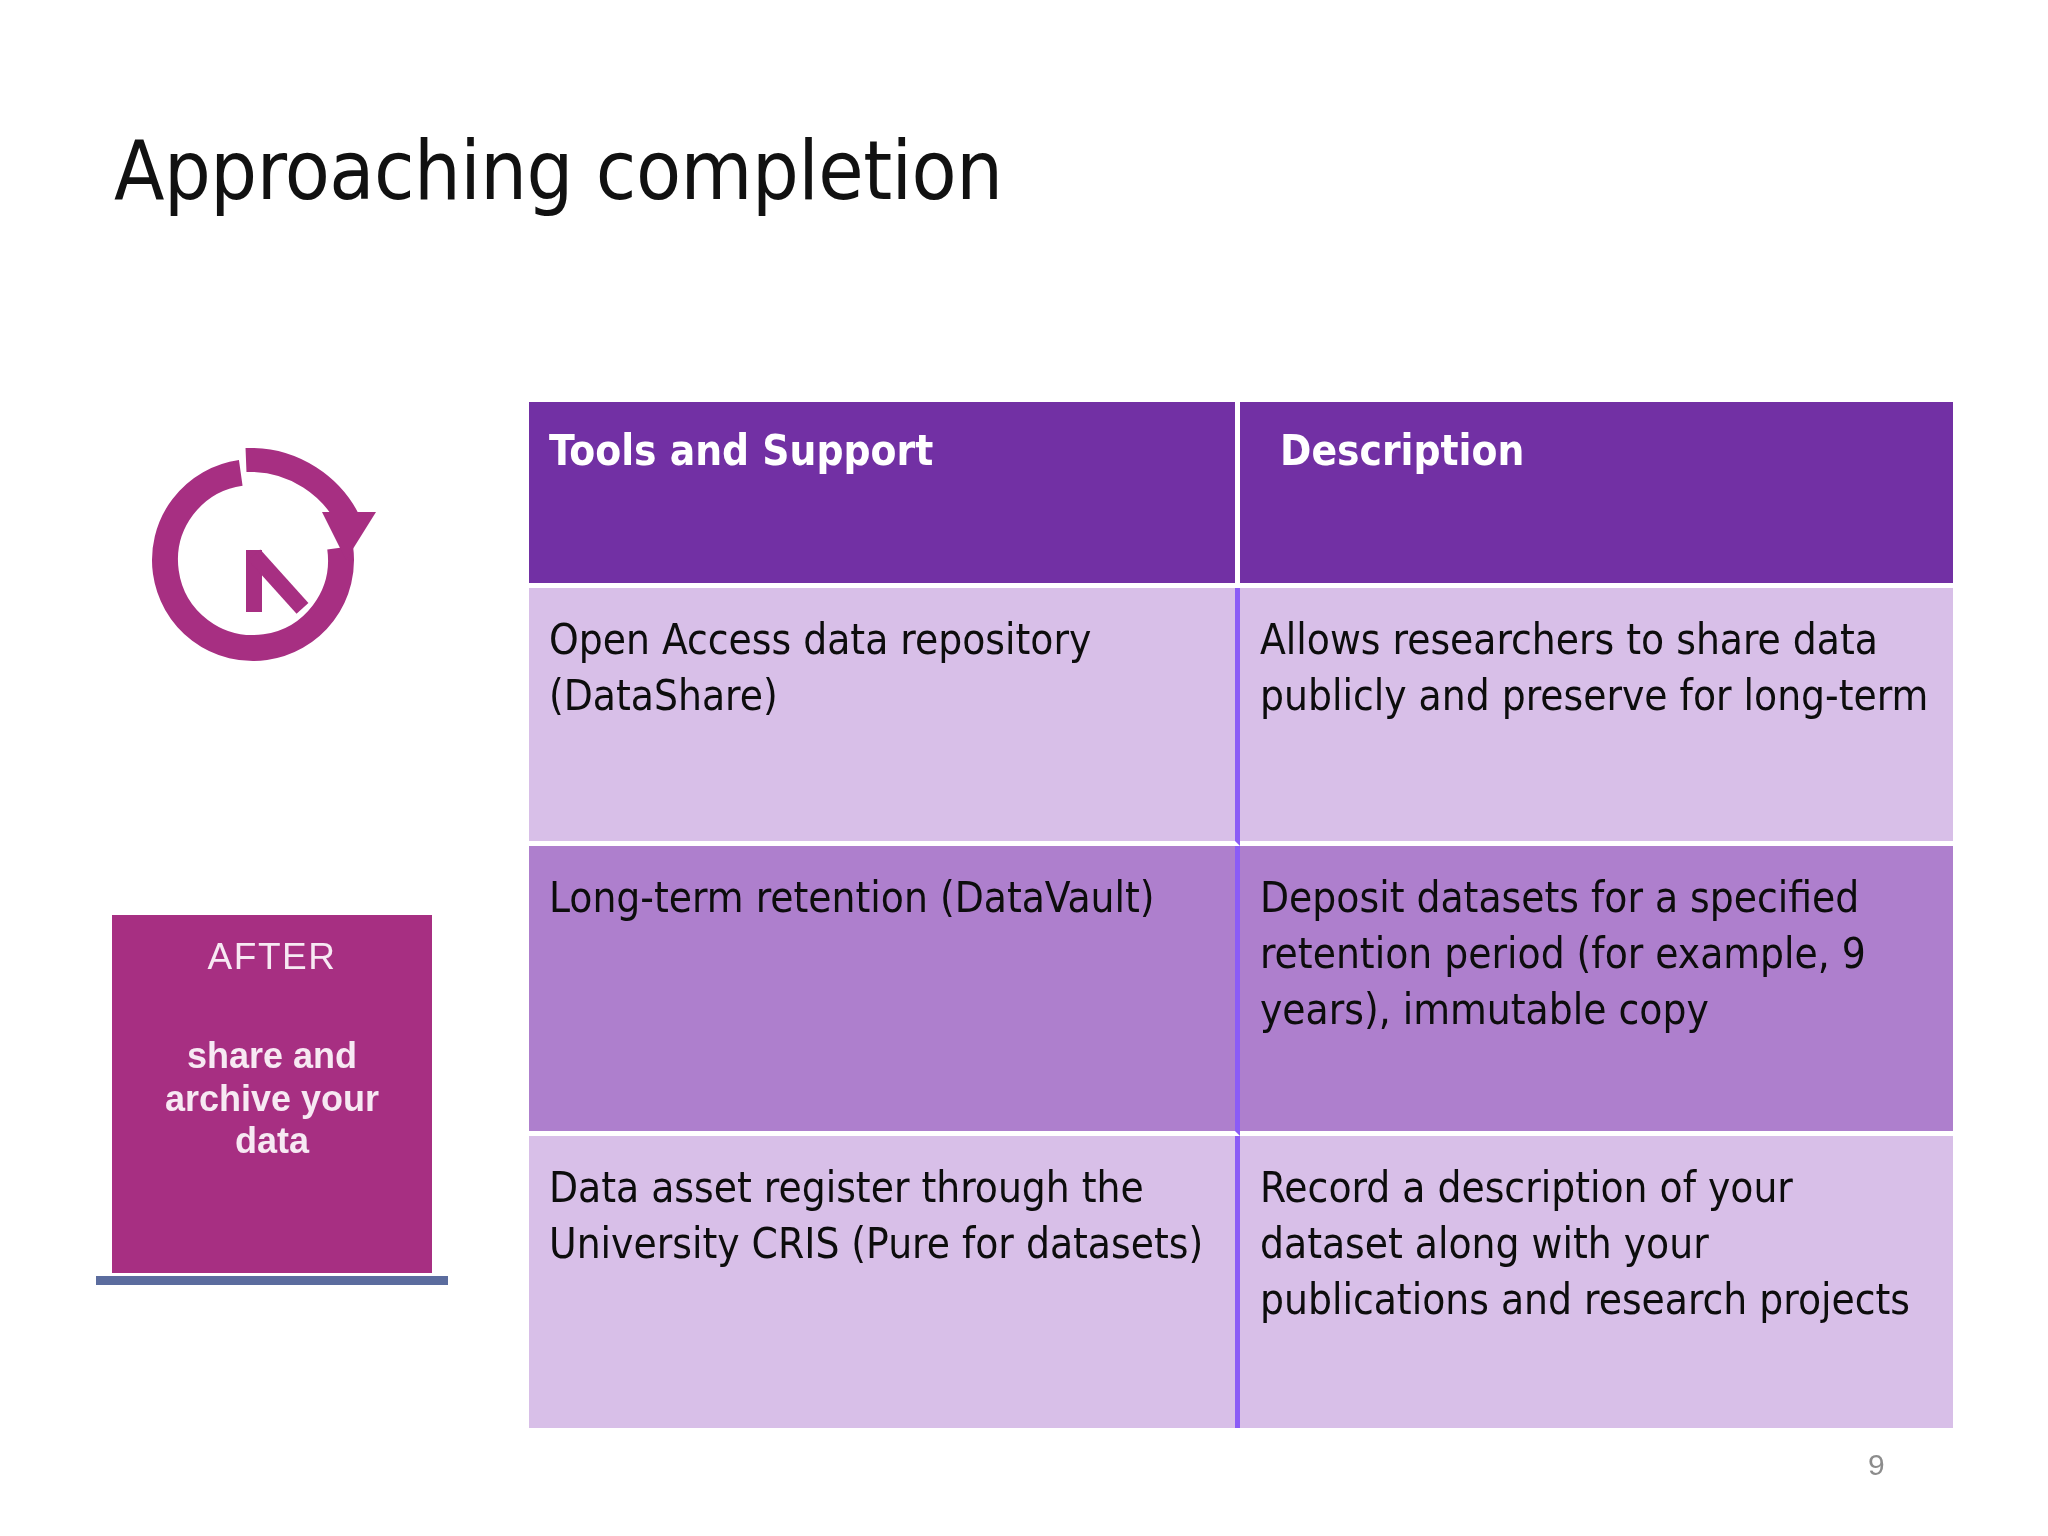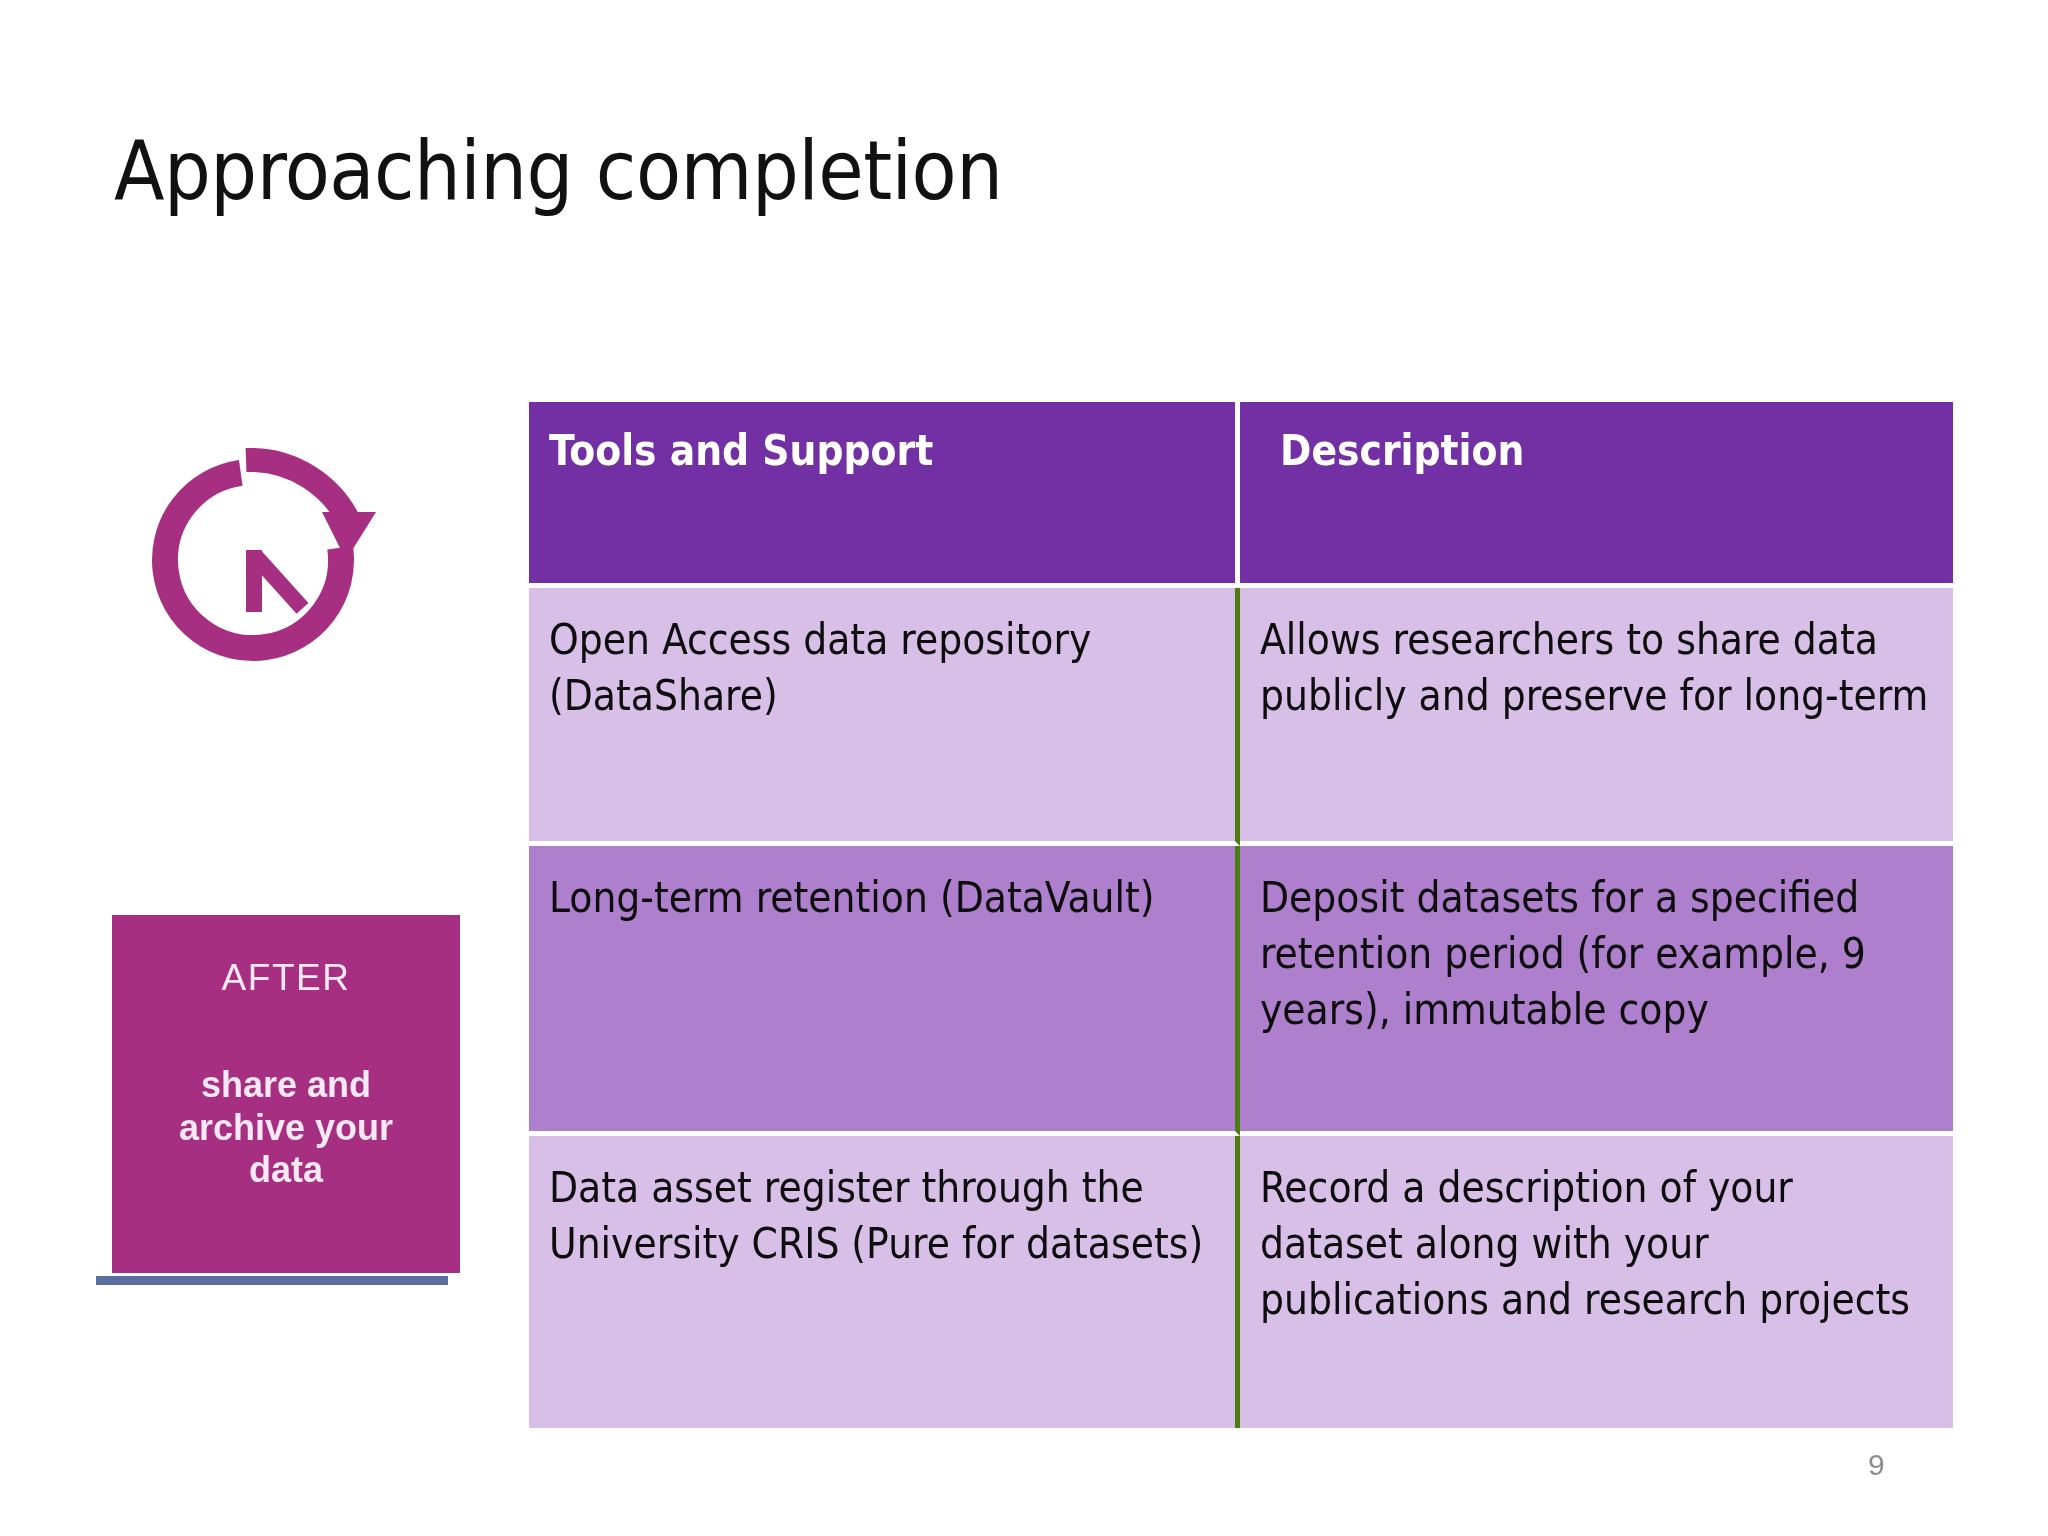--- a/index.html
+++ b/index.html
@@ -46,28 +46,27 @@
     top: 0px;
     width: 290px;
     height: 280px;
   }
   #clock-icon svg { display: block; width: 290px; height: 280px; }
 
   #after-card {
     position: absolute;
     left: 16px;
     top: 495px;
-    width: 348px;
+    width: 320px;
     height: 358px;
     background: #A72F82;
     display: flex;
     flex-direction: column;
     align-items: center;
-    padding-top: 41px;
-    gap: 8px;
+    padding-top: 20px;
   }
   #after-heading {
     font-family: "Liberation Sans", sans-serif;
     font-size: 37px;
     font-weight: 400;
     color: #F7E9F3;
     letter-spacing: 1.5px;
     line-height: 1.2;
   }
   #after-subtext {
@@ -120,21 +119,21 @@
 
   #tools-table td {
     vertical-align: top;
     text-align: left;
     font-family: "DejaVu Sans Condensed", "Liberation Sans", sans-serif;
     font-size: 42px;
     font-weight: 400;
     color: #0d0d0d;
     line-height: 1.33;
     padding: 24px 22px 28px 20px;
-    border-right: 5px solid #4d7c0f;
+    border-right: 5px solid #8b5cf6;
     border-bottom: 5px solid #ffffff;
   }
   #tools-table td:last-child { border-right: none; }
   #tools-table tr:last-child td { border-bottom: none; margin-left: 29px; }
 
   .row-light td { background: #D8BFE8; }
   .row-dark  td { background: #AE7FCD; }
 
   .row-r1 td { height: 258px; }
   .row-r2 td { height: 290px; }

